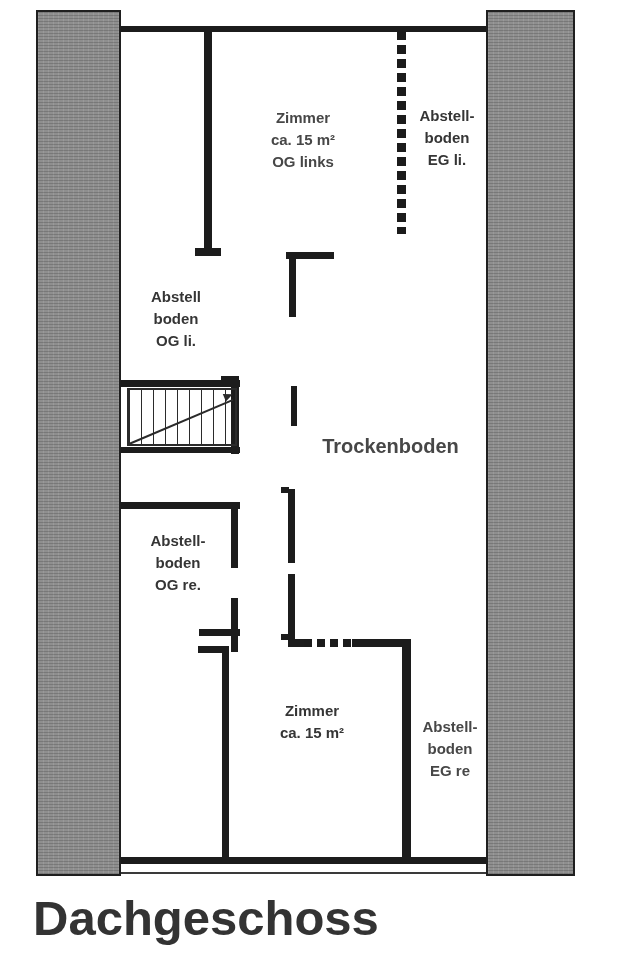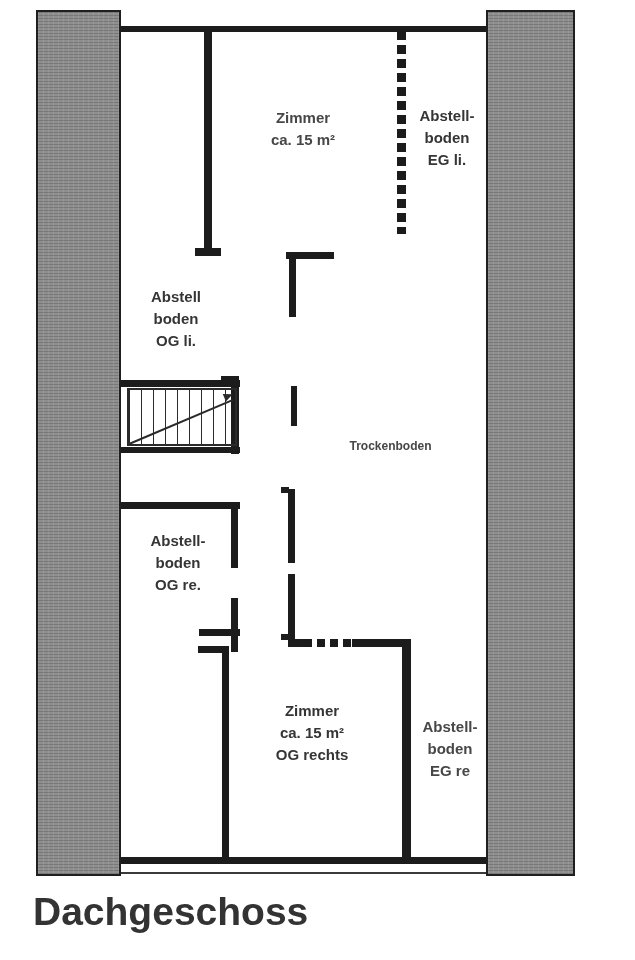--- a/index.html
+++ b/index.html
@@ -20,23 +20,23 @@
 
   .stairs{position:absolute;border:2px solid #2b2b2b;
     background:repeating-linear-gradient(90deg,#2b2b2b 0 1px,transparent 1px 12px);}
   .stair-diag{position:absolute;height:0;border-top:2px solid #2b2b2b;transform-origin:left center;}
   .stair-arrow{position:absolute;width:0;height:0;border-left:9px solid #2b2b2b;
     border-top:4px solid transparent;border-bottom:4px solid transparent;transform:rotate(-23deg);}
 
   .label{position:absolute;text-align:center;color:#353535;font-size:15px;line-height:22px;font-weight:700;}
   .label span{display:block;font-weight:bold;}
   .label.regular{font-weight:400;color:#474747;}
-  .label.big{font-size:12px;}
+  .label.big{font-size:20px;}
 
-  .title{position:absolute;font-size:39px;font-weight:700;color:#333333;}
+  .title{position:absolute;font-size:49px;font-weight:700;color:#333333;}
 </style>
 </head>
 <body>
 
 <div class="canvas">
 
   <div class="bar" style="left:36px;top:10px;width:85px;height:866px;"></div>
   <div class="bar" style="left:486px;top:10px;width:89px;height:866px;"></div>
 
   <div class="wall" style="left:121px;top:26px;width:365px;height:6px;"></div>
@@ -71,20 +71,21 @@
   <div class="wall" style="left:288px;top:639px;width:16px;height:8px;"></div>
   <div class="dashh" style="left:304px;top:639px;width:48px;height:8px;"></div>
   <div class="wall" style="left:352px;top:639px;width:59px;height:8px;"></div>
   <div class="wall" style="left:402px;top:639px;width:9px;height:225px;"></div>
   <div class="wall" style="left:222px;top:646px;width:7px;height:218px;"></div>
   <div class="wall" style="left:198px;top:646px;width:31px;height:7px;"></div>
 
   <div class="label regular" style="left:240px;top:107px;width:126px;">
     <span>Zimmer</span>
     <span>ca. 15 m²</span>
+    <span>OG links</span>
   </div>
 
   <div class="label" style="left:406px;top:105px;width:82px;">
     <span>Abstell-</span>
     <span>boden</span>
     <span>EG li.</span>
   </div>
 
   <div class="label" style="left:134px;top:286px;width:84px;">
     <span>Abstell</span>
@@ -98,21 +99,20 @@
 
   <div class="label" style="left:136px;top:530px;width:84px;">
     <span>Abstell-</span>
     <span>boden</span>
     <span>OG re.</span>
   </div>
 
   <div class="label" style="left:248px;top:700px;width:128px;">
     <span>Zimmer</span>
     <span>ca. 15 m²</span>
-    <span>OG rechts</span>
   </div>
 
   <div class="label regular" style="left:408px;top:716px;width:84px;">
     <span>Abstell-</span>
     <span>boden</span>
     <span>EG re</span>
   </div>
 
   <div class="title" style="left:33px;top:890px;">Dachgeschoss</div>
 

